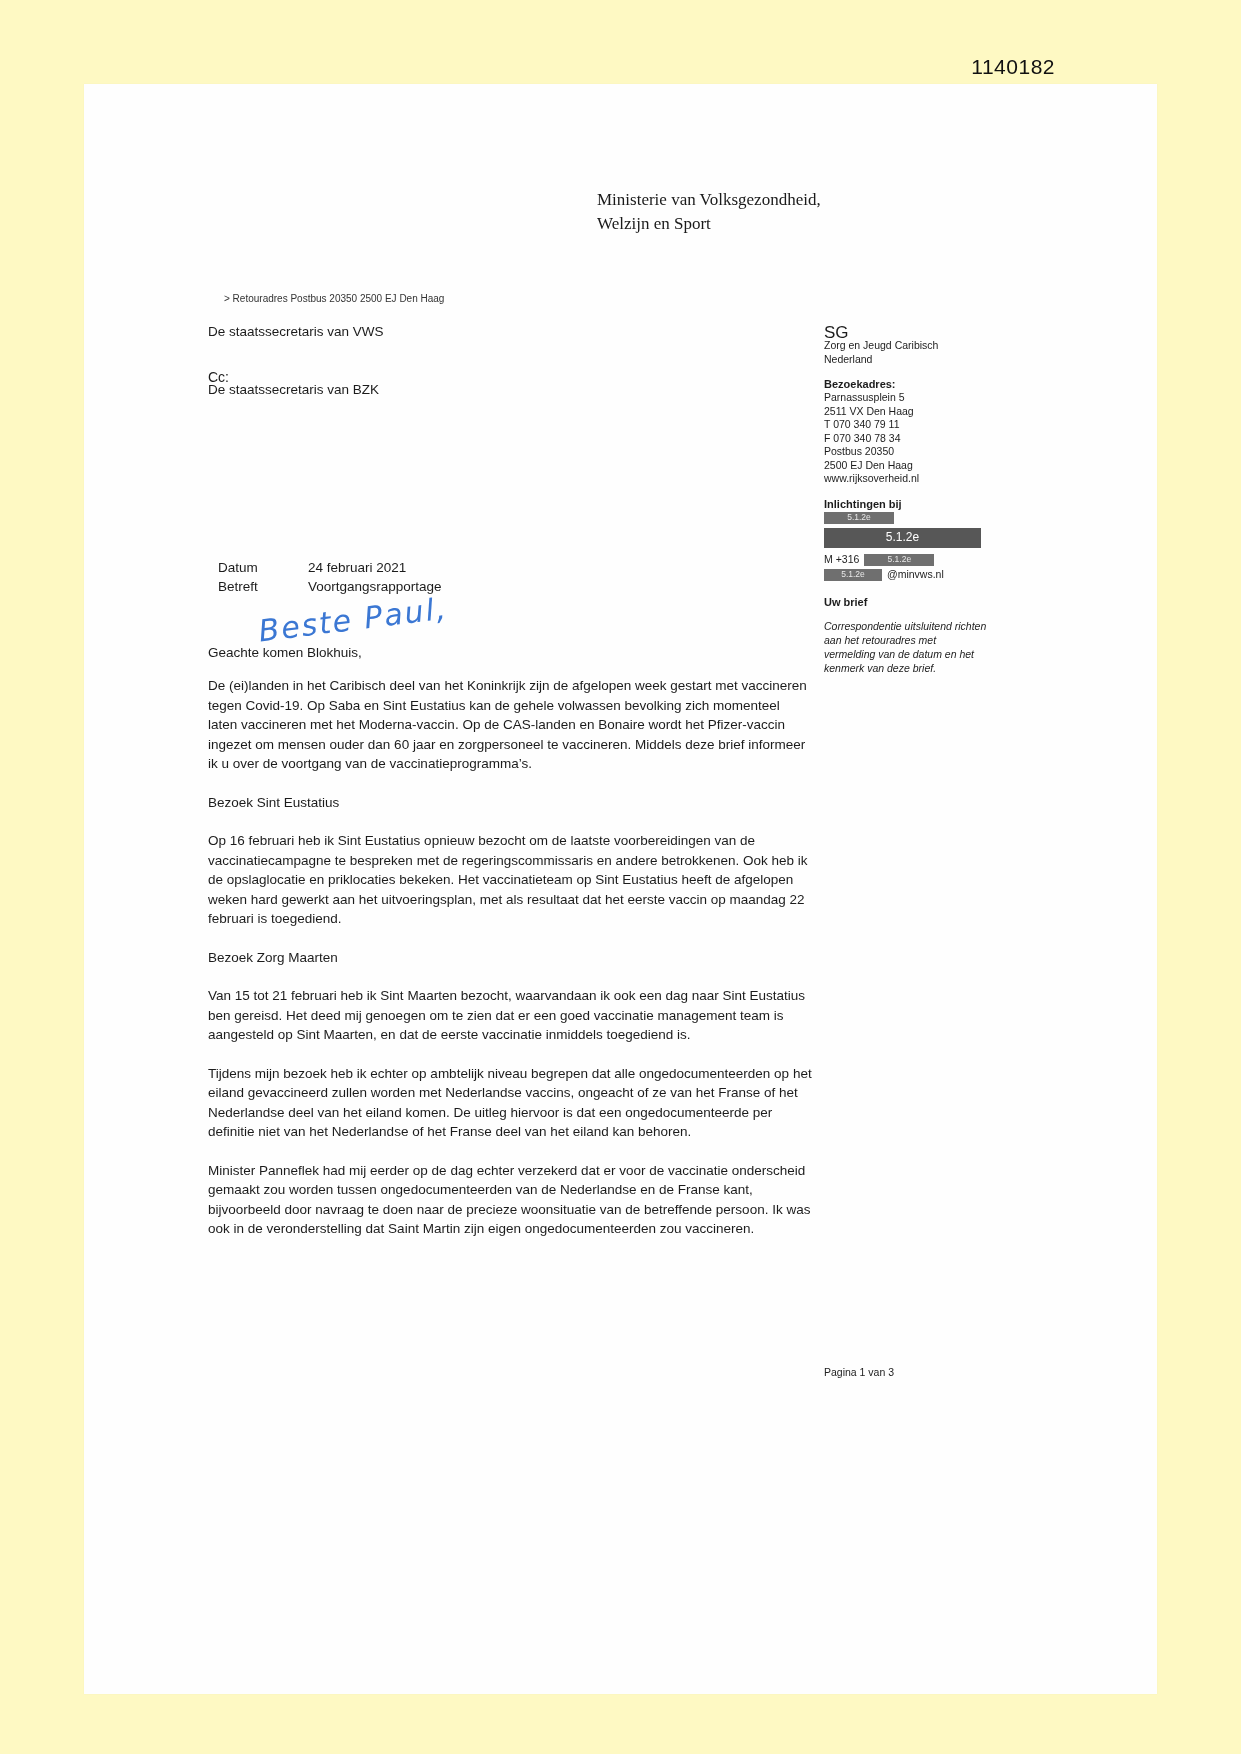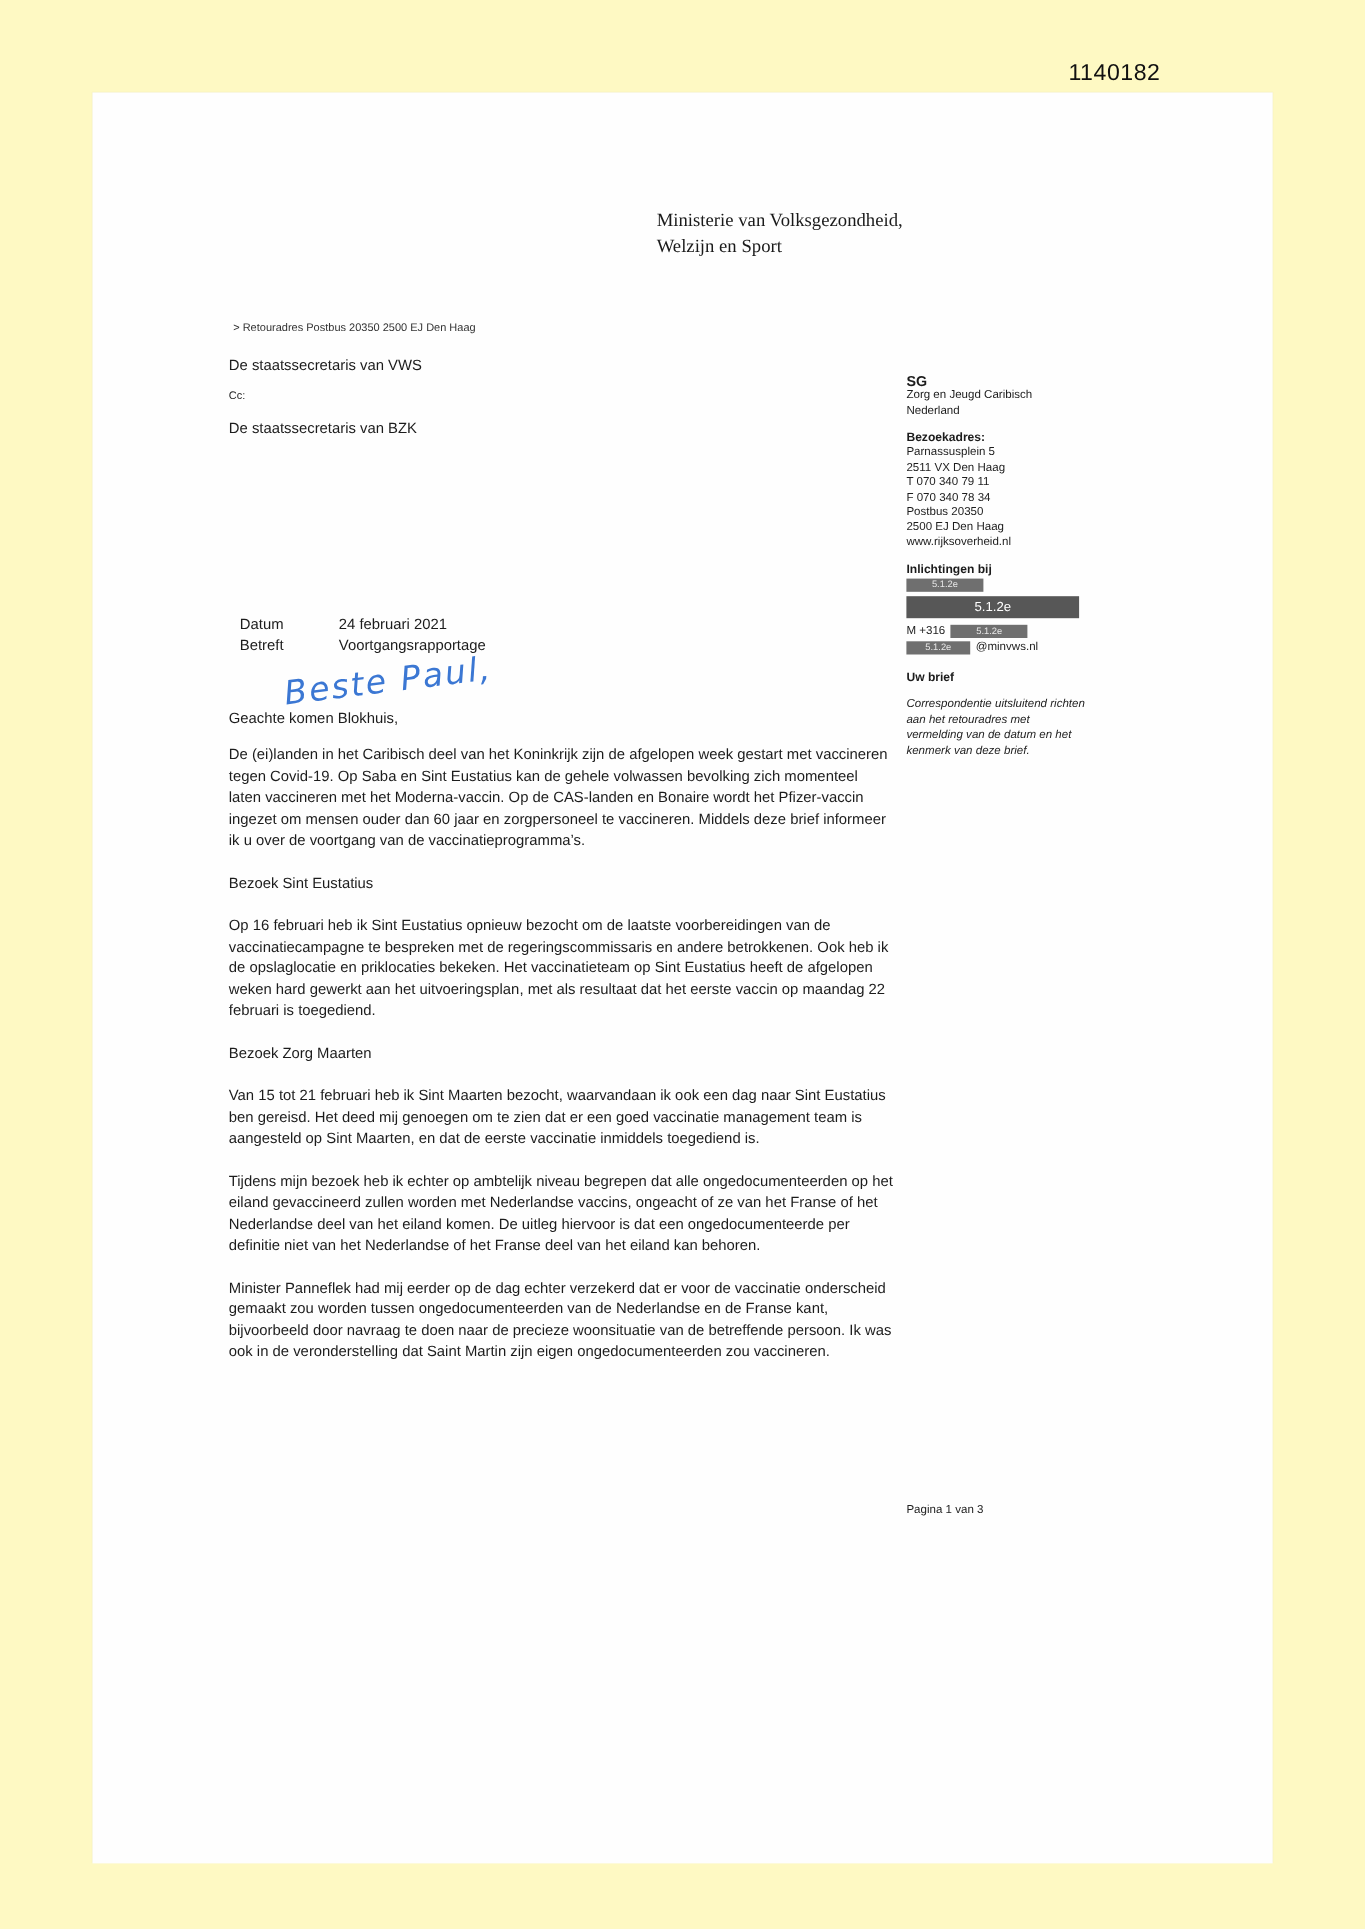--- a/index.html
+++ b/index.html
@@ -25,25 +25,25 @@
   .doc-number {
     position: absolute; top: 55px; right: 186px;
     font-size: 21px; letter-spacing: 0.5px; color: #111;
   }
   .ministry-header {
     position: absolute; left: 597px; top: 188px;
     font-family: "Liberation Serif", serif;
     font-size: 17px; line-height: 24px; color: #1a1a1a;
   }
   .retouradres {
-    position: absolute; left: 212px; top: 293px;
+    position: absolute; left: 224px; top: 293px;
     font-size: 10px; color: #333;
   }
   .addressee { position: absolute; left: 208px; top: 324px; font-size: 13.5px; }
-  .cc-label { position: absolute; left: 208px; top: 355px; font-size: 10px; }
+  .cc-label { position: absolute; left: 208px; top: 369px; font-size: 14px; }
   .cc-addressee { position: absolute; left: 208px; top: 382px; font-size: 13.5px; }
 
   .meta-block { position: absolute; left: 218px; top: 558px; font-size: 13.5px; }
   .meta-row { display: flex; line-height: 19px; }
   .meta-label { width: 90px; }
 
   .handwriting {
     position: absolute; left: 258px; top: 602px;
     transform: rotate(-7deg);
     color: #2b6cd0;
@@ -60,21 +60,21 @@
     position: absolute; left: 208px; top: 676px; width: 604px;
     font-size: 13.5px; line-height: 19.5px;
   }
   .body-paragraph { margin: 0 0 19px 0; }
   .body-heading { margin: 0 0 19px 0; }
 
   .sidebar {
     position: absolute; left: 824px; top: 326px; width: 166px;
     font-size: 10.5px; line-height: 13px; color: #1c1c1c;
   }
-  .sb-org { font-weight: bold; font-size: 13px; margin-top: 14px; }
+  .sb-org { font-weight: normal; font-size: 17px; }
   .sb-gap { height: 12px; }
   .sb-bold { font-weight: bold; font-size: 11px; }
   .sb-line { line-height: 13.5px; }
   .redact {
     display: inline-flex; align-items: center; justify-content: center;
     background: #6f6f6f; color: #e8e8e8;
     font-size: 8.5px; line-height: 1;
     height: 12px; min-width: 70px;
     vertical-align: middle;
     margin: 1px 0;

